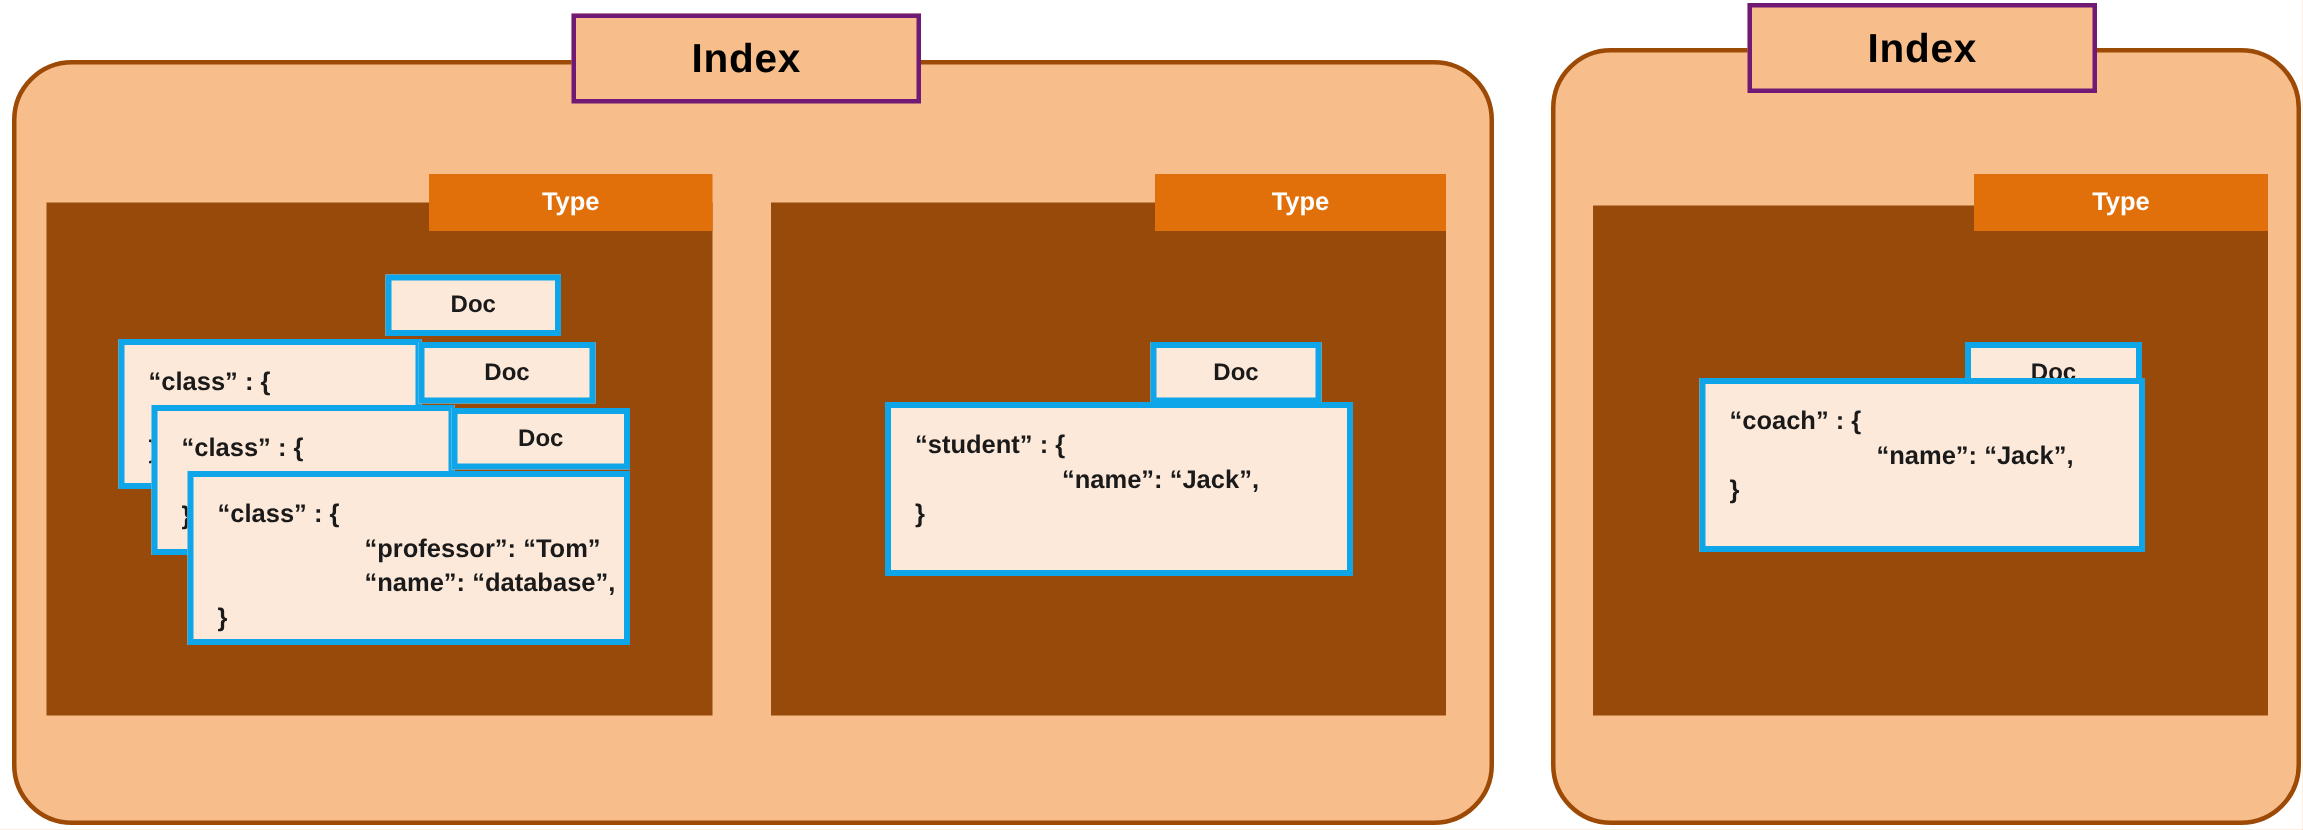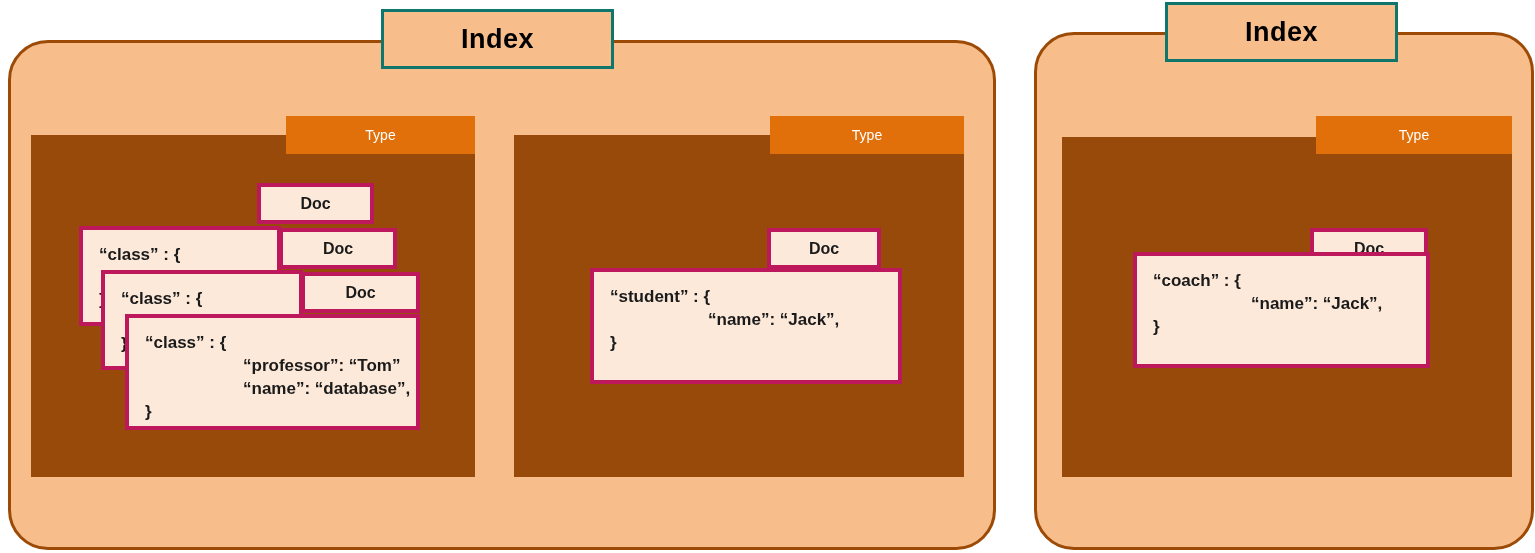--- a/index.html
+++ b/index.html
@@ -23,21 +23,21 @@
     border-radius: 40px;
     box-sizing: border-box;
   }
   #index-left  { left: 8px;    top: 40px; width: 988px; height: 510px; }
   #index-right { left: 1034px; top: 32px; width: 500px; height: 518px; }
 
   
   .index-label {
     position: absolute;
     background: #F7BE8B;
-    border: 3px solid #0f766e;
+    border: 3px solid #701a75;
     box-sizing: border-box;
     display: flex;
     align-items: center;
     justify-content: center;
     color: #000000;
     font-size: 27px;
     font-weight: bold;
     letter-spacing: .5px;
     z-index: 30;
   }
@@ -55,33 +55,33 @@
   #type-body-3 { left: 1062px; top: 137px; width: 450px; height: 340px; }
 
   
   .type-header {
     position: absolute;
     background: #E2700A;
     display: flex;
     align-items: center;
     justify-content: center;
     color: #FFFFFF;
-    font-size: 14px;
-    font-weight: normal;
+    font-size: 17px;
+    font-weight: bold;
     z-index: 20;
   }
   #type-header-1 { left: 286px;  top: 116px; width: 189px; height: 38px; }
   #type-header-2 { left: 770px;  top: 116px; width: 194px; height: 38px; }
   #type-header-3 { left: 1316px; top: 116px; width: 196px; height: 38px; }
 
   
   .doc-box {
     position: absolute;
     background: #FCE9DA;
-    border: 4px solid #be185d;
+    border: 4px solid #0ea5e9;
     box-sizing: border-box;
     color: #1a1a1a;
   }
   .doc-tab {
     display: flex;
     align-items: center;
     justify-content: center;
     font-size: 16px;
     font-weight: bold;
   }

